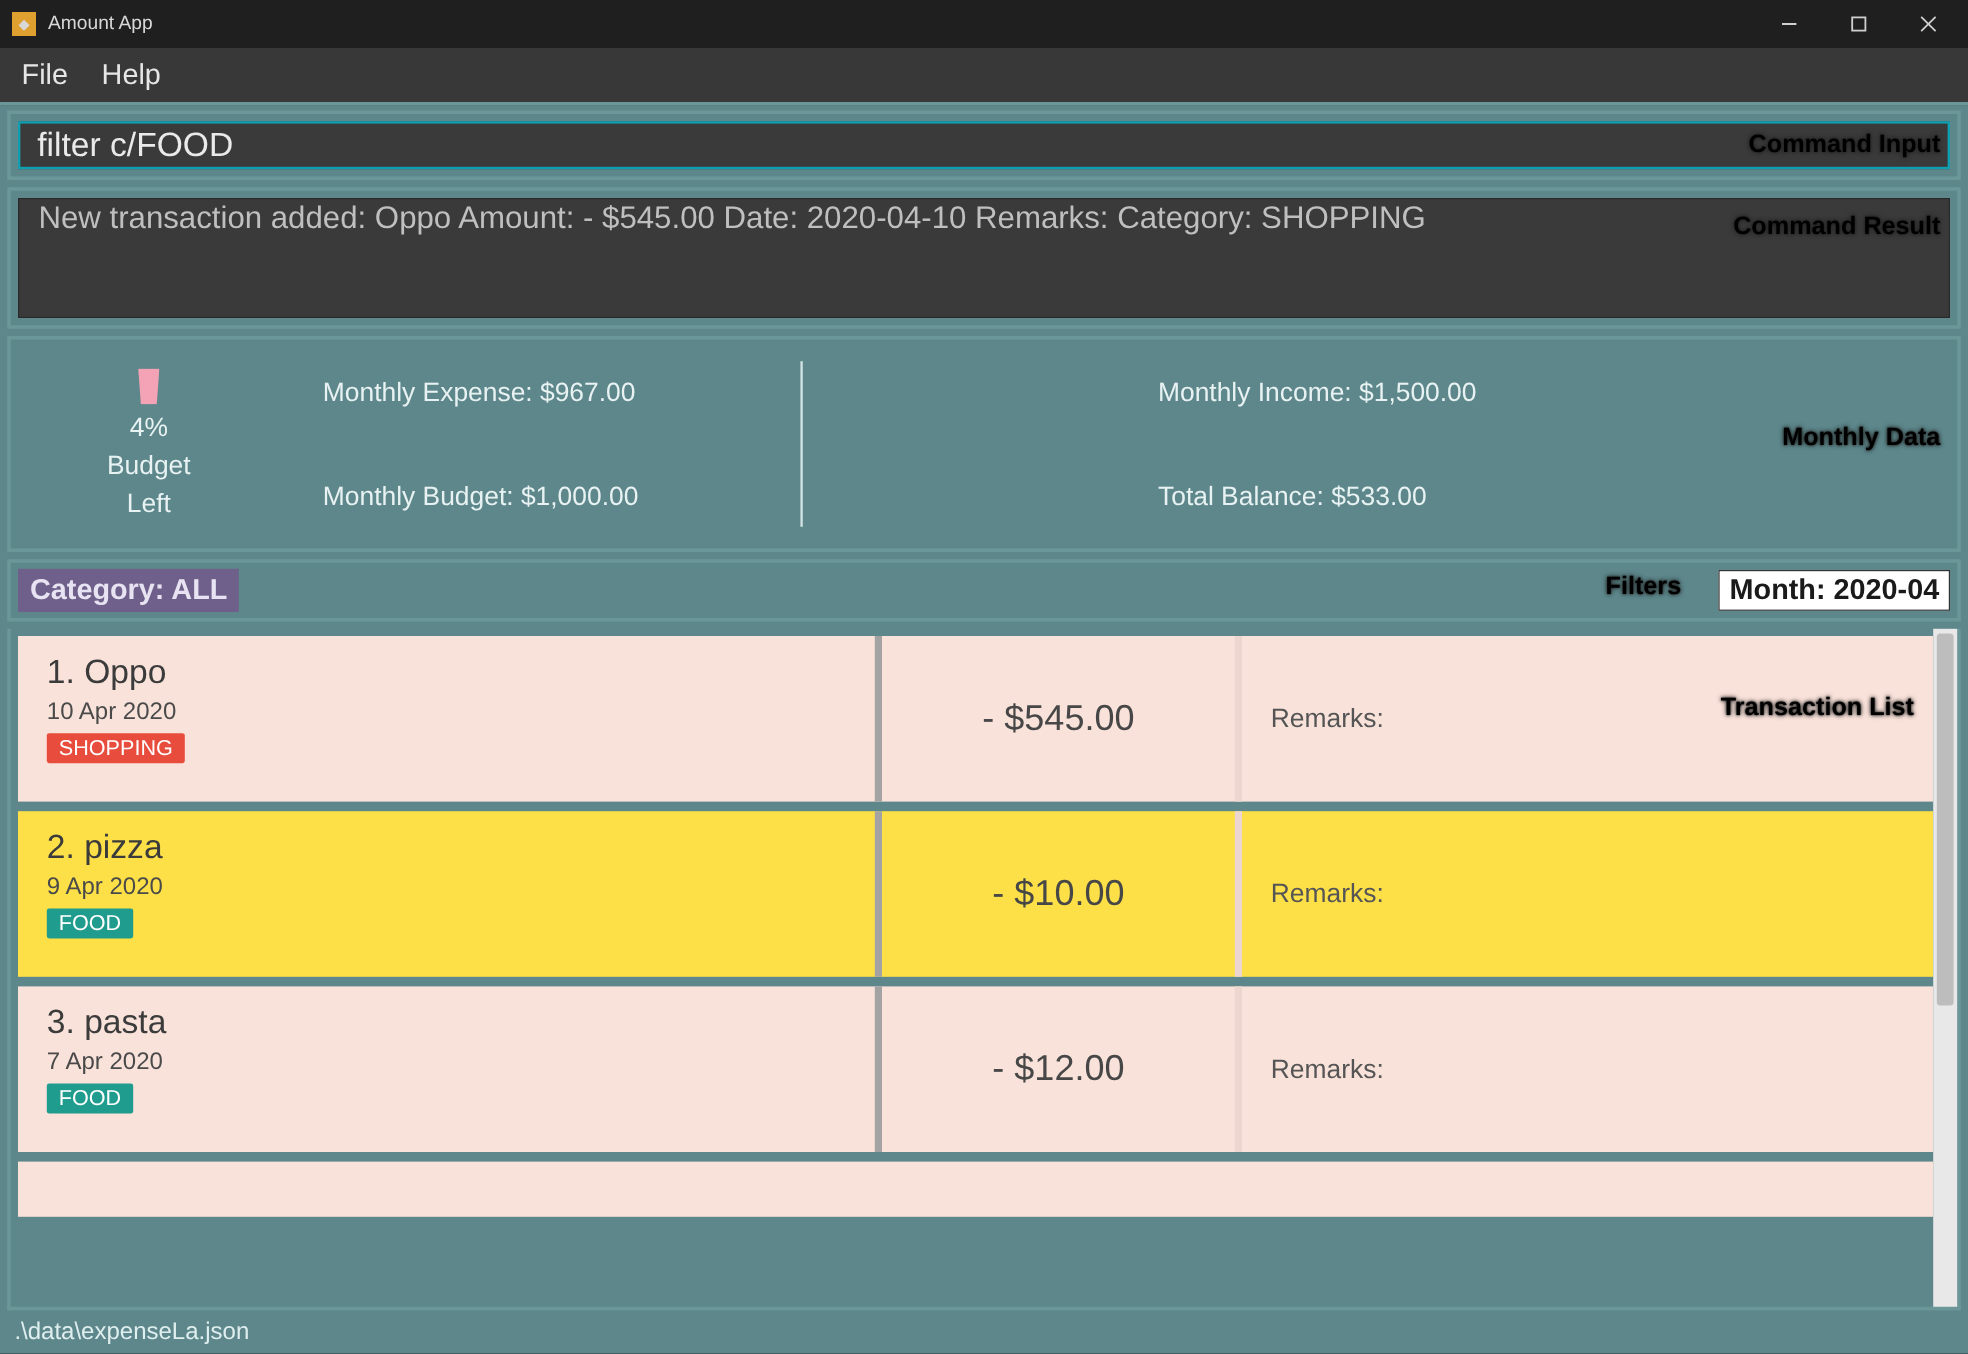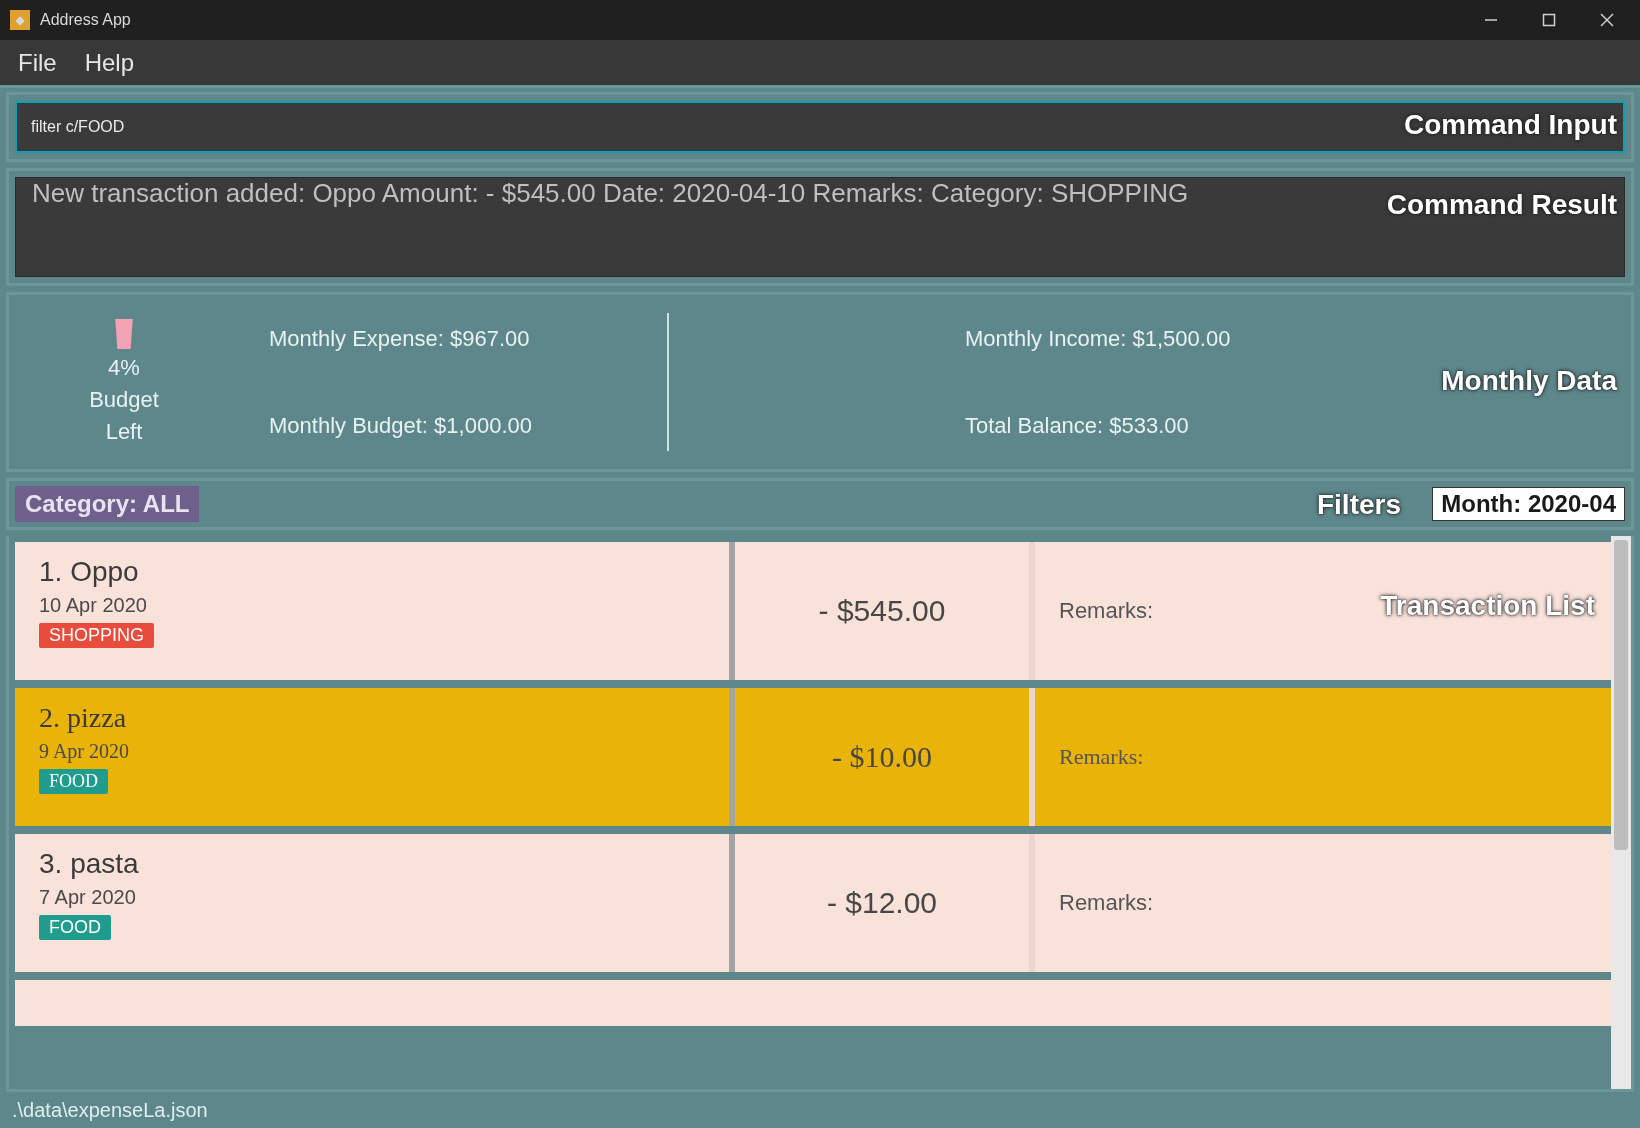--- a/index.html
+++ b/index.html
@@ -35,22 +35,22 @@
   .outer {
     flex: 1; display: flex; flex-direction: column; padding: 4px 6px 0 6px; gap: 6px;
     background: #5d878b;
   }
 
   .panel { border: 3px solid #6c9799; background: #5d878b; }
 
   
   .cmd-input-wrap { padding: 6px; position: relative; }
   .cmd-input {
-    width: 100%; height: 52px; background: #3a3a3a; color: #eaeaea;
-    border: 2px solid #0f9fb0; font-size: 16px; padding: 0 14px; outline: none;
+    width: 100%; height: 40px; background: #3a3a3a; color: #eaeaea;
+    border: 2px solid #0f9fb0; font-size: 28px; padding: 0 14px; outline: none;
   }
 
   
   .cmd-result-wrap { padding: 6px; position: relative; }
   .cmd-result {
     height: 100px; background: #3a3a3a; color: #bfbfbf; font-size: 26px;
     padding: 0 16px; border: 1px solid #2a2a2a;
   }
 
   
@@ -90,21 +90,21 @@
   .tx-container {
     flex: 1; display: flex; min-height: 0; border: 3px solid #6c9799; border-top: none;
     position: relative;
   }
   .tx-scroll {
     flex: 1; overflow-y: auto; padding: 6px 0 6px 6px; display: flex; flex-direction: column; gap: 8px;
   }
   .tx-row {
     display: flex; background: #f9e2da; height: 138px;
   }
-  .tx-row.alt { background: #eab308; font-family: Liberation Serif, serif; }
+  .tx-row.alt { background: #fde047; }
   .tx-row.small { height: 46px; }
   .tx-left {
     width: 720px; padding: 14px 24px; display: flex; flex-direction: column; gap: 6px;
     border-right: 6px solid #a3a3a3;
   }
   .tx-title { font-size: 28px; color: #3b3b3b; }
   .tx-date { font-size: 20px; color: #4a4a4a; }
   .tx-tag {
     display: inline-block; padding: 2px 10px; color: #fff; font-size: 18px; border-radius: 2px; width: fit-content;
   }
@@ -125,33 +125,33 @@
   .fake-thumb { background: #bdbdbd; border-radius: 3px; margin: 4px 3px; flex: 0 0 310px; }
 
   
   .statusbar {
     height: 36px; background: #5d878b; color: #dfeeee; font-size: 20px;
     display: flex; align-items: center; padding: 0 12px;
   }
 
   
   .anno {
-    position: absolute; font-size: 28px; font-weight: 700; color: #ffffff;
+    position: absolute; font-size: 21px; font-weight: 700; color: #000000;
     text-shadow: 0 0 2px #202020, 0 0 4px #202020;
     pointer-events: none; white-space: nowrap;
   }
 </style>
 </head>
 <body>
 
 <div class="window">
 
   <div class="titlebar">
     <div class="app-icon">◆</div>
-    <div class="title">Address App</div>
+    <div class="title">Amount App</div>
     <div class="win-btn">
       <svg width="14" height="14">
           <line x1="1" y1="7" x2="13" y2="7" stroke-width="1.5"></line>
         </svg>
     </div>
     <div class="win-btn">
       <svg width="14" height="14">
           <rect x="1.5" y="1.5" width="11" height="11" fill="none" stroke-width="1.5"></rect>
         </svg>
     </div>

